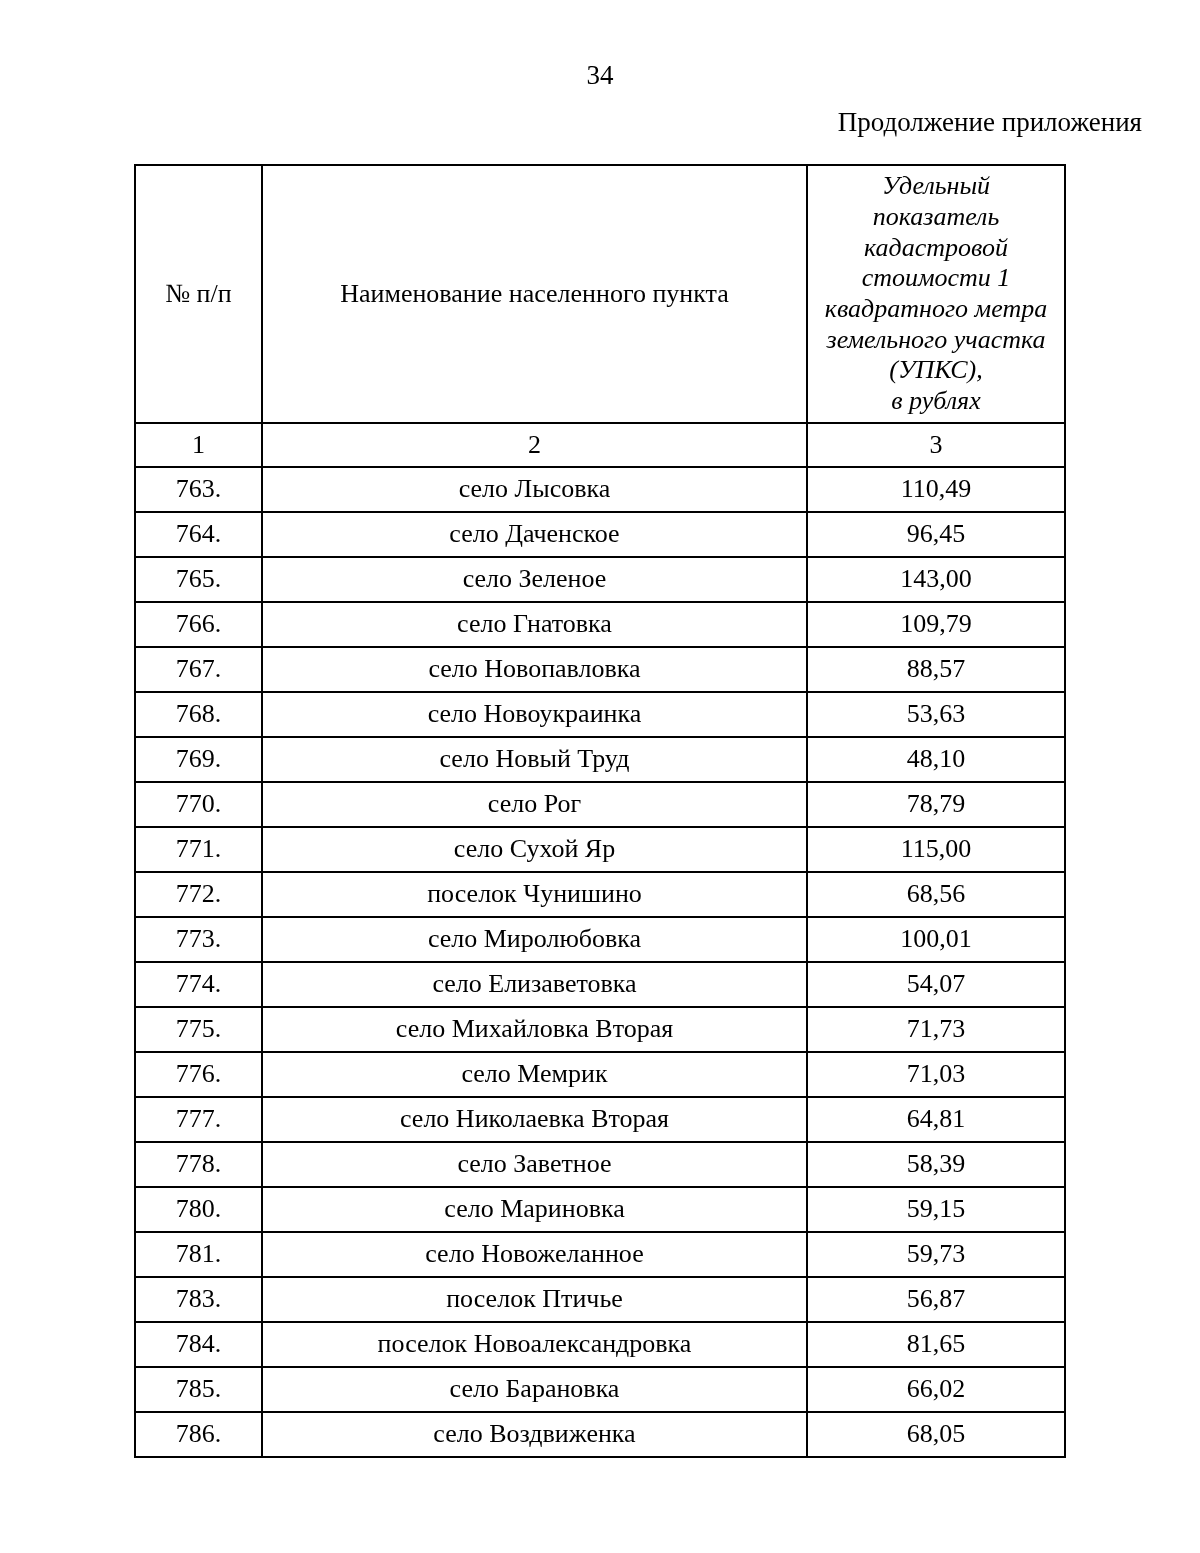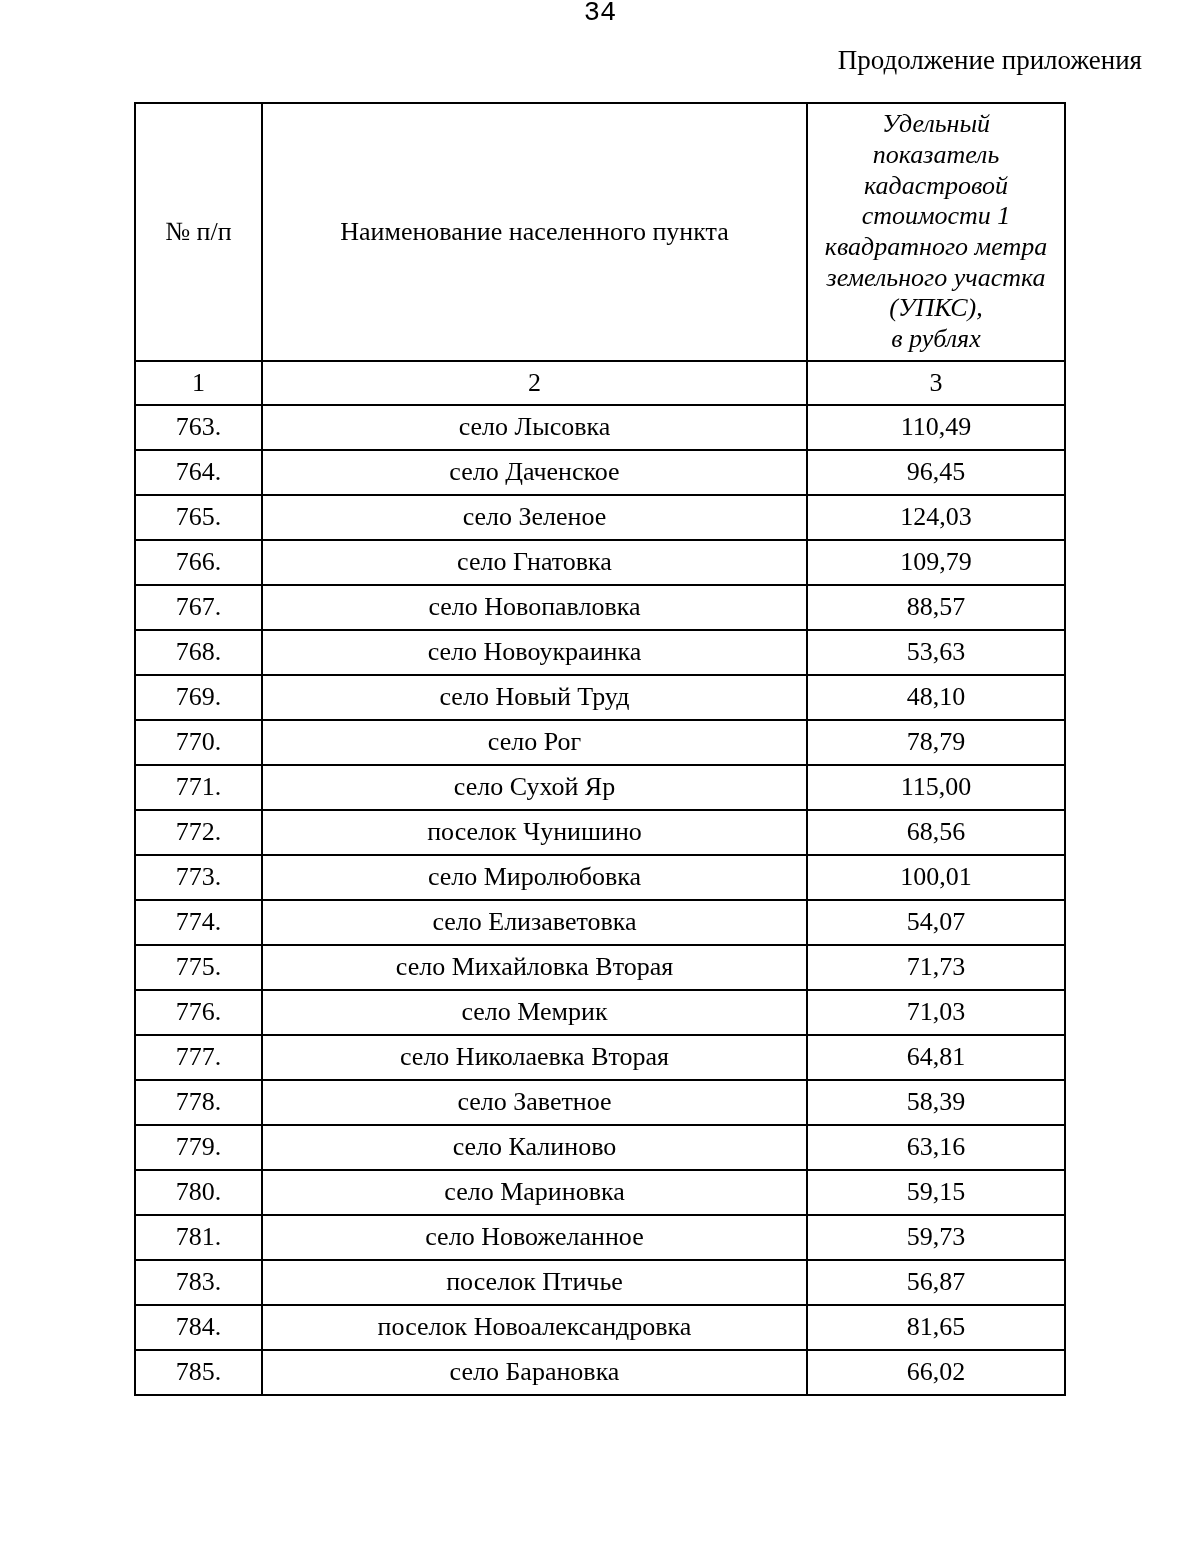--- a/index.html
+++ b/index.html
@@ -18,22 +18,22 @@
   .page {
     width: 1200px;
     height: 1553px;
     box-sizing: border-box;
     padding: 0;
     position: relative;
   }
   .page-number {
     text-align: center;
     font-size: 27px;
+    margin-top: 62px;
     line-height: 1;
-    font-family: Liberation Mono, monospace;
   }
   .continuation {
     text-align: right;
     font-size: 27px;
     margin-top: 20px;
     padding-right: 58px;
     line-height: 1;
   }
   table.main-table {
     border-collapse: collapse;
@@ -118,21 +118,21 @@
           <td class="data">110,49</td>
         </tr>
         <tr>
           <td class="data">764.</td>
           <td class="data">село Даченское</td>
           <td class="data">96,45</td>
         </tr>
         <tr>
           <td class="data">765.</td>
           <td class="data">село Зеленое</td>
-          <td class="data">124,03</td>
+          <td class="data">143,00</td>
         </tr>
         <tr>
           <td class="data">766.</td>
           <td class="data">село Гнатовка</td>
           <td class="data">109,79</td>
         </tr>
         <tr>
           <td class="data">767.</td>
           <td class="data">село Новопавловка</td>
           <td class="data">88,57</td>
@@ -186,25 +186,20 @@
           <td class="data">777.</td>
           <td class="data">село Николаевка Вторая</td>
           <td class="data">64,81</td>
         </tr>
         <tr>
           <td class="data">778.</td>
           <td class="data">село Заветное</td>
           <td class="data">58,39</td>
         </tr>
         <tr>
-          <td class="data">779.</td>
-          <td class="data">село Калиново</td>
-          <td class="data">63,16</td>
-        </tr>
-        <tr>
           <td class="data">780.</td>
           <td class="data">село Мариновка</td>
           <td class="data">59,15</td>
         </tr>
         <tr>
           <td class="data">781.</td>
           <td class="data">село Новожеланное</td>
           <td class="data">59,73</td>
         </tr>
         <tr>
@@ -215,16 +210,21 @@
         <tr>
           <td class="data">784.</td>
           <td class="data">поселок Новоалександровка</td>
           <td class="data">81,65</td>
         </tr>
         <tr>
           <td class="data">785.</td>
           <td class="data">село Барановка</td>
           <td class="data">66,02</td>
         </tr>
+        <tr>
+          <td class="data">786.</td>
+          <td class="data">село Воздвиженка</td>
+          <td class="data">68,05</td>
+        </tr>
       </tbody>
   </table>
 
 </div>
 
 </body></html>

